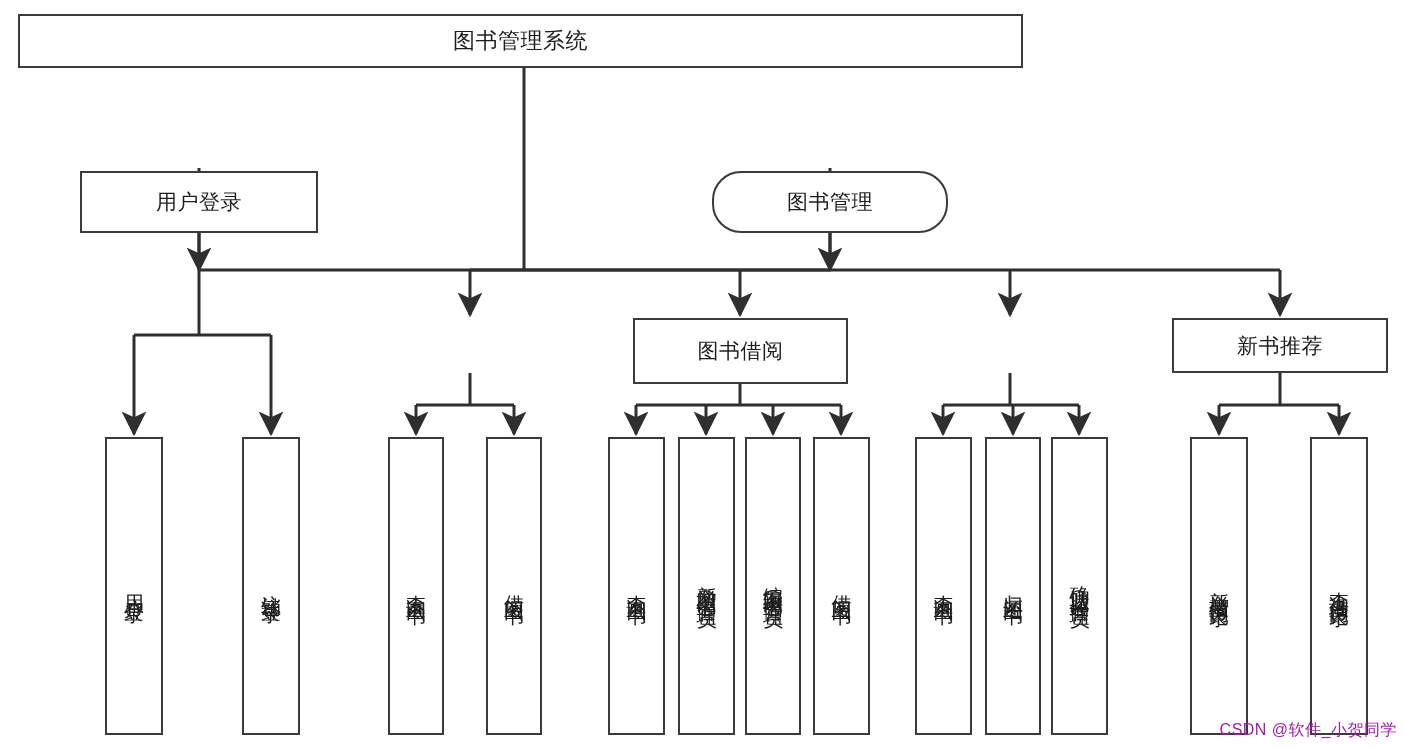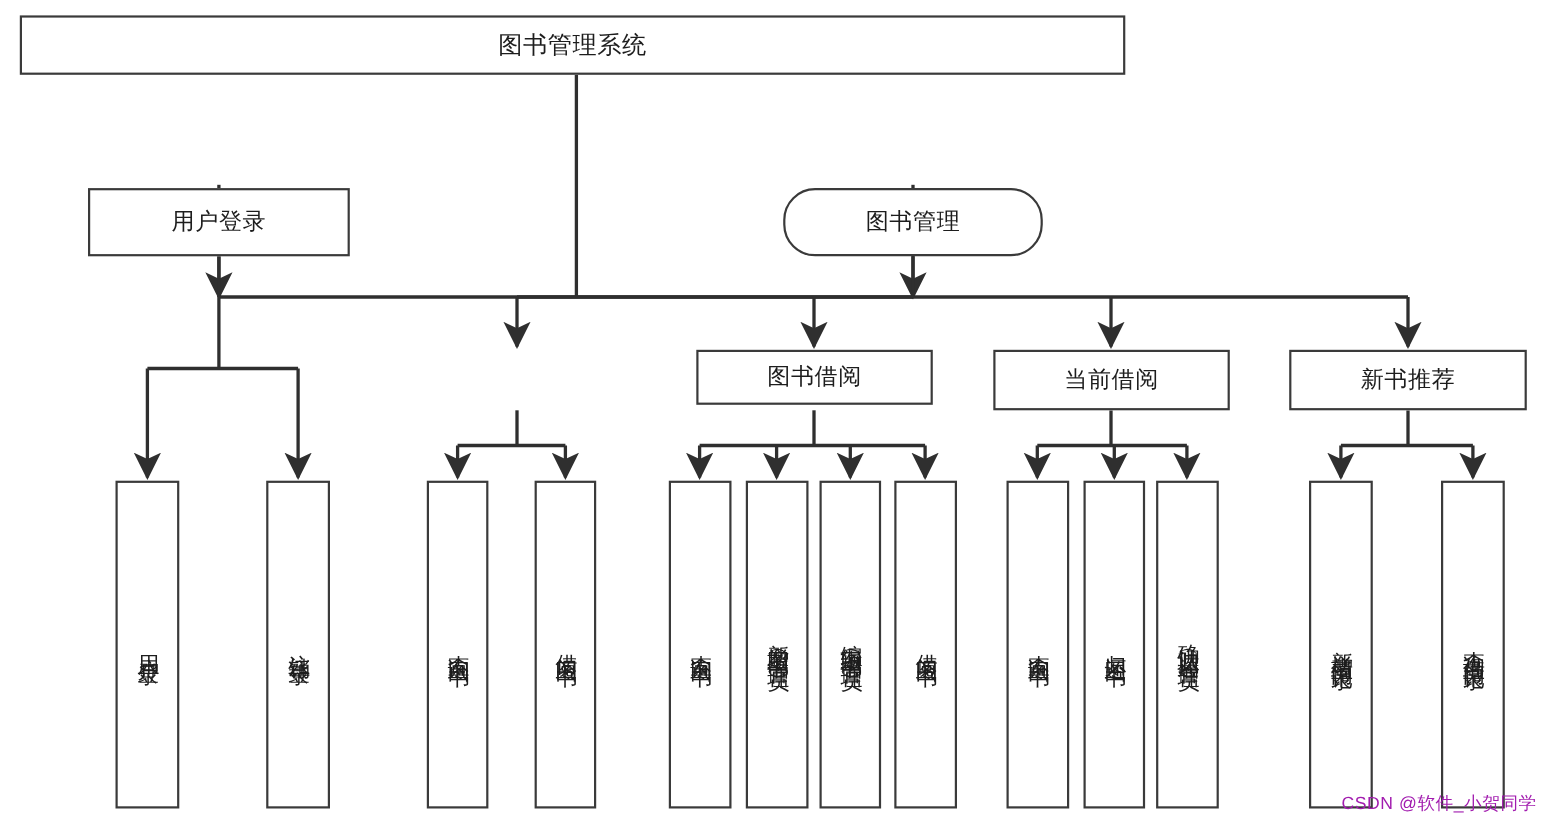--- a/index.html
+++ b/index.html
@@ -138,25 +138,22 @@
     <span class="label">图书管理系统</span>
   </div>
 
   <div class="node horiz" style="left:80px; top:171px; width:238px; height:62px;">
     <span class="label">用户登录</span>
   </div>
   <div class="node horiz" style="left:712px; top:171px; width:236px; height:62px;border-radius:29px;">
     <span class="label">图书管理</span>
   </div>
 
-  <div class="node horiz" style="left:633px; top:318px; width:215px; height:50px;">
+  <div class="node horiz" style="left:633px; top:318px; width:215px; height:66px;">
     <span class="label">图书借阅</span>
-  </div>
-  <div class="node horiz" style="left:903px; top:318px; width:215px; height:55px;">
-    <span class="label">当前借阅</span>
   </div>
   <div class="node horiz" style="left:1172px; top:318px; width:216px; height:55px;">
     <span class="label">新书推荐</span>
   </div>
 
   <div class="node vert" style="left:105px; top:437px; width:58px; height:298px;">
     <span class="label">用户登录</span>
   </div>
   <div class="node vert" style="left:242px; top:437px; width:58px; height:298px;">
     <span class="label">注销登录</span>

